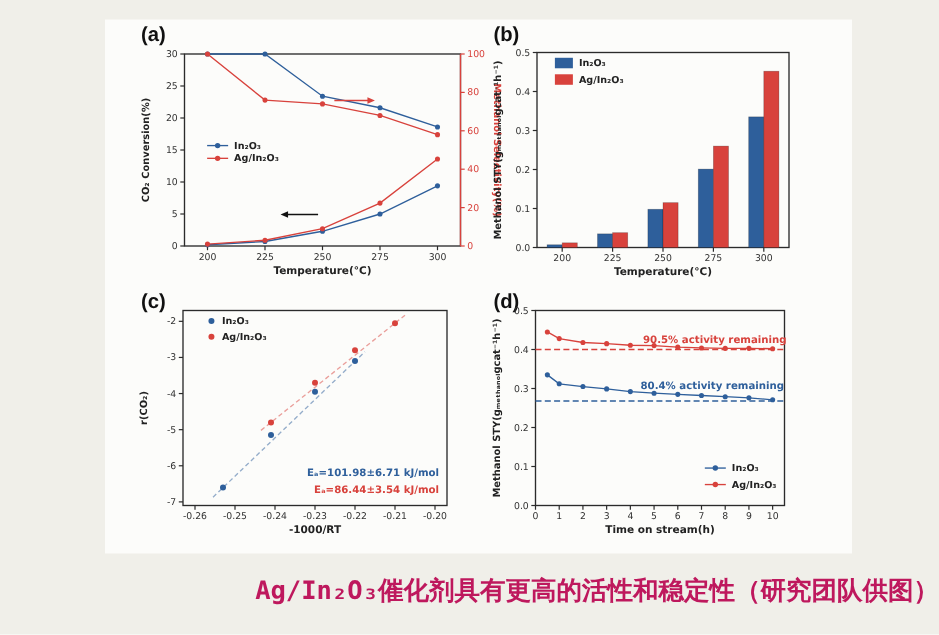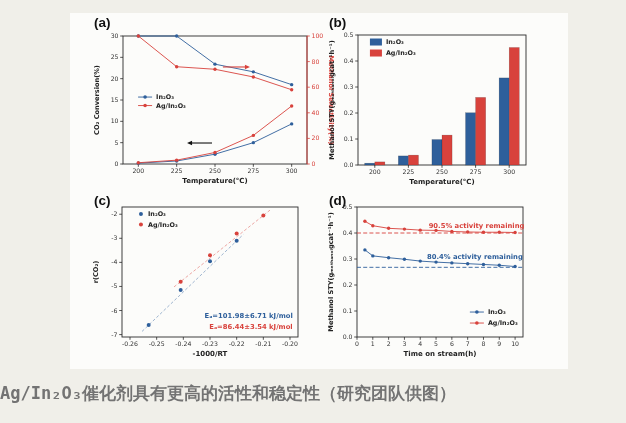--- a/index.html
+++ b/index.html
@@ -9,22 +9,22 @@
   .panel{position:absolute;width:249px;height:178px;}
   #panel-a{left:70px;top:13px;}
   #panel-b{left:319px;top:13px;}
   #panel-c{left:70px;top:191px;}
   #panel-d{left:319px;top:191px;}
   .panel svg{position:absolute;left:0;top:0;overflow:visible;}
   .panel-label{position:absolute;top:2px;font-weight:bold;font-size:13.5px;color:#111;
                font-family:"Liberation Sans","DejaVu Sans",sans-serif;}
   #panel-a .panel-label,#panel-c .panel-label{left:24px;}
   #panel-b .panel-label,#panel-d .panel-label{left:10px;}
-  .caption{position:absolute;left:0;right:0;top:382px;text-align:left;
-           font-size:17px;font-weight:bold;color:#737373;
+  .caption{position:absolute;left:0;right:0;top:382px;text-align:right;
+           font-size:17px;font-weight:bold;color:#be185d;
            font-family:"DejaVu Sans Mono","DejaVu Sans",monospace,sans-serif;}
   text{font-family:"DejaVu Sans","Liberation Sans",sans-serif;}
 </style>
 </head>
 <body>
 
 <div class="stage">
   <div class="paper"></div>
 
   <div class="panel" id="panel-a">

